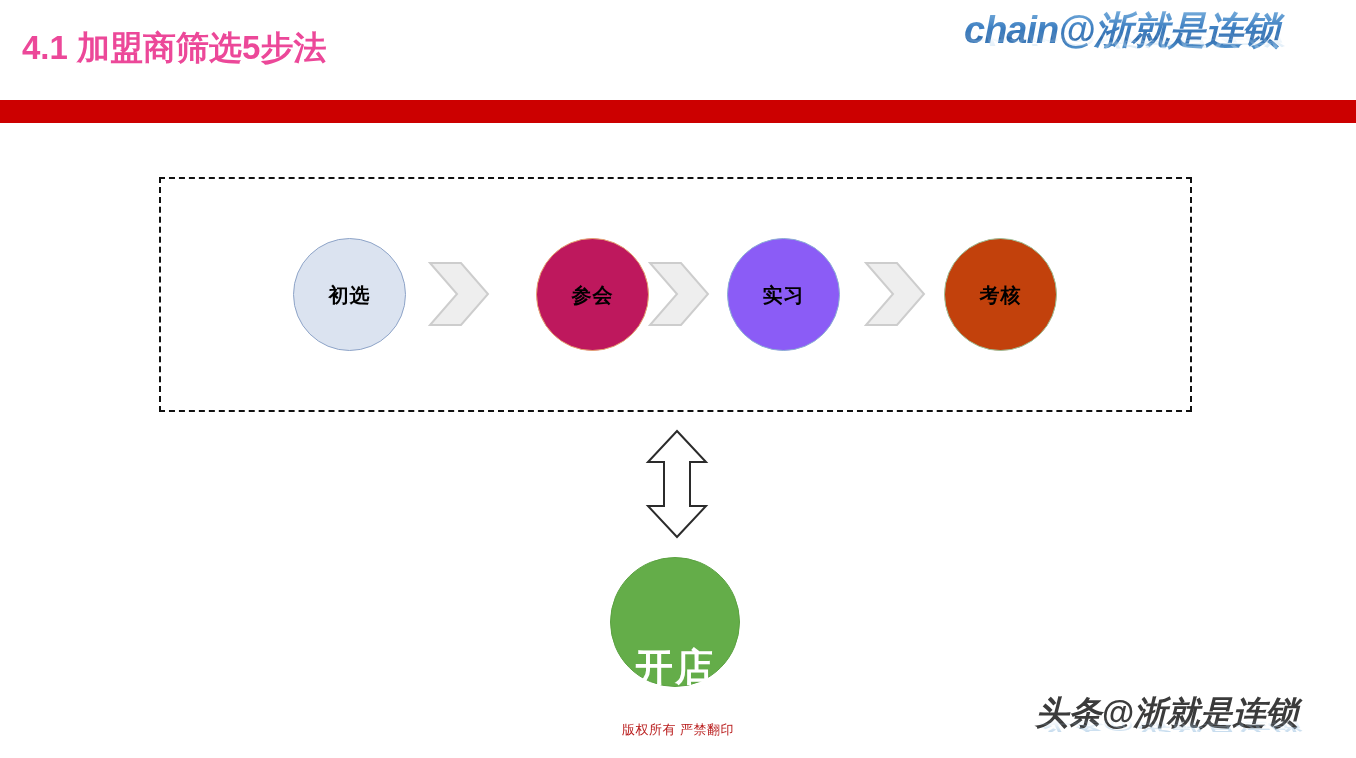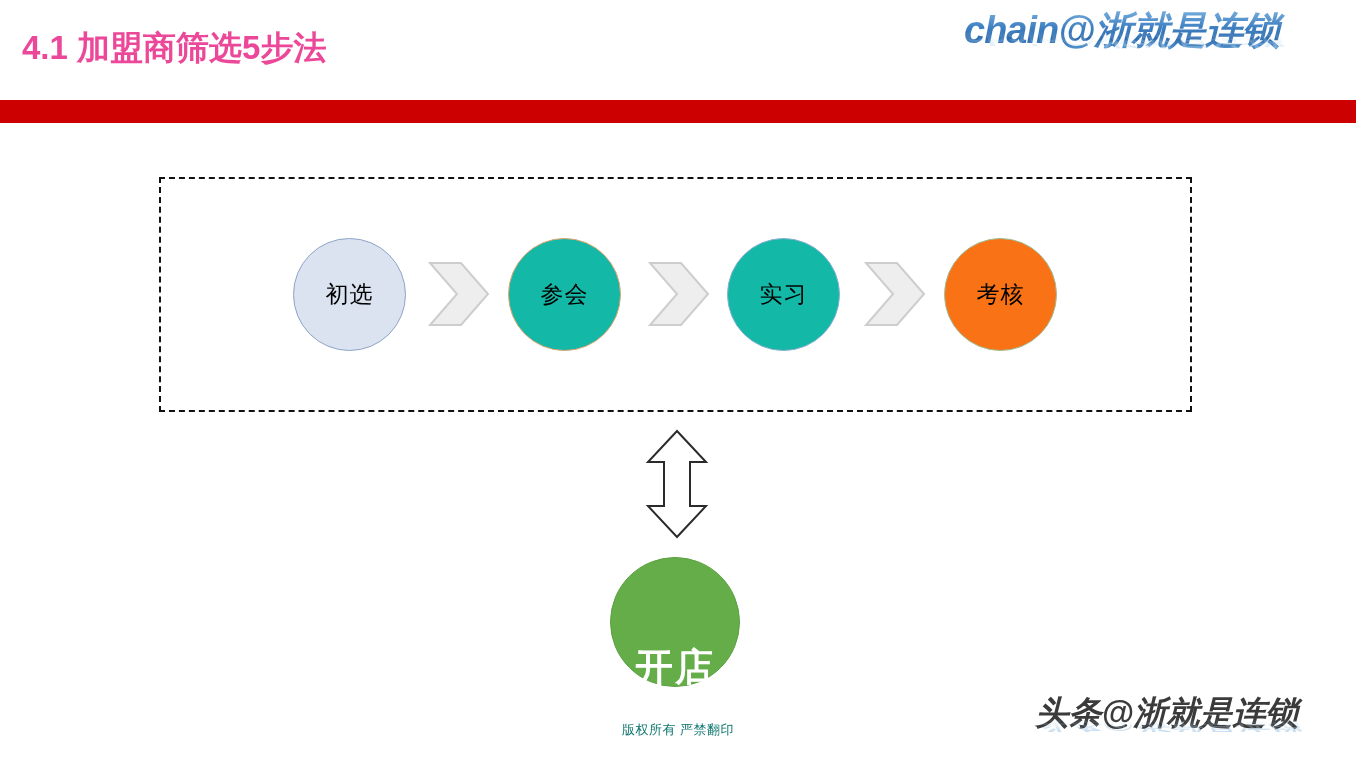--- a/index.html
+++ b/index.html
@@ -95,30 +95,30 @@
     width: 113px;
     height: 113px;
     border-radius: 50%;
     box-sizing: border-box;
     display: flex;
     align-items: center;
     justify-content: center;
     top: 238px;
   }
   .stage-circle .stage-label {
-    font-size: 23px;
-    font-weight: normal;
+    font-size: 20px;
+    font-weight: bold;
     color: #000000;
     letter-spacing: 1px;
     line-height: 1;
   }
   .sc-1 { left: 293px; background: #dbe3f0; border: 1.5px solid #8ea4c8; }
-  .sc-2 { left: 508px; background: #14b8a6; border: 1.5px solid #e5a370; }
-  .sc-3 { left: 727px; background: #14b8a6; border: 1.5px solid #8bafd4; }
-  .sc-4 { left: 944px; background: #f97316; border: 1.5px solid #9dbf96; }
+  .sc-2 { left: 536px; background: #be185d; border: 1.5px solid #e5a370; }
+  .sc-3 { left: 727px; background: #8b5cf6; border: 1.5px solid #8bafd4; }
+  .sc-4 { left: 944px; background: #c2410c; border: 1.5px solid #9dbf96; }
 
   
   .chevron {
     position: absolute;
     top: 261px;
     width: 62px;
     height: 66px;
   }
   .ch-1 { left: 428px; }
   .ch-2 { left: 648px; }
@@ -157,21 +157,21 @@
   }
 
   
   .copyright {
     position: absolute;
     left: 0;
     top: 721px;
     width: 1356px;
     text-align: center;
     font-size: 13px;
-    color: #0f766e;
+    color: #b91c1c;
     letter-spacing: 0.5px;
   }
 
   .watermark {
     position: absolute;
     right: 14px;
     top: 694px;
     width: 350px;
     height: 62px;
     text-align: center;

